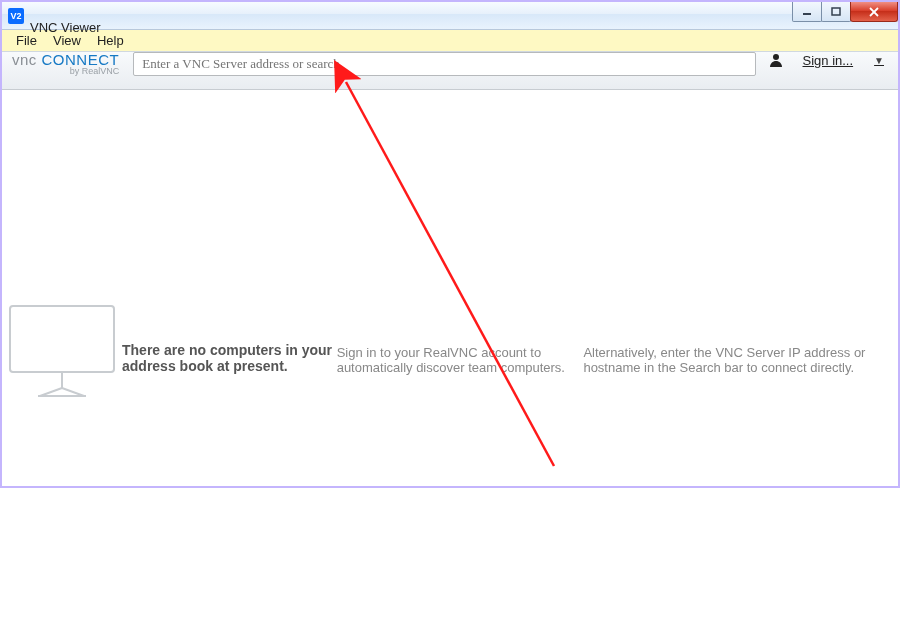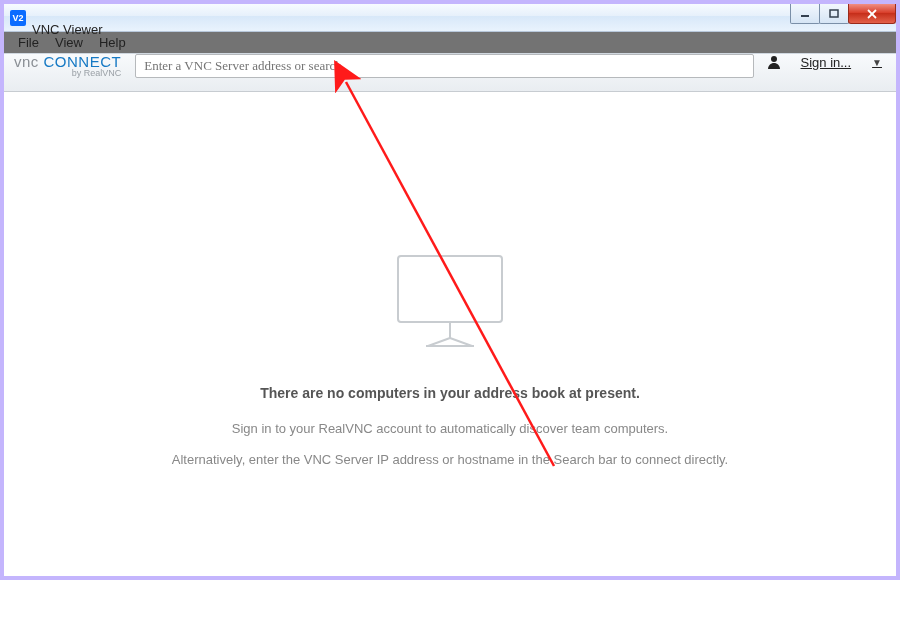--- a/index.html
+++ b/index.html
@@ -6,22 +6,22 @@
     body {
       font-family: "Segoe UI", Tahoma, sans-serif;
       font-size: 13px;
       background: #fff;
       width: 900px;
       height: 640px;
       overflow: hidden;
       position: relative;
     }
     .window {
-      border: 4px solid #c4b5fd;
-      height: 580px;
+      border: 2px solid #c4b5fd;
+      height: 488px;
       display: flex;
       flex-direction: column;
       background: #fff;
     }
     .titlebar {
       height: 28px;
       background: linear-gradient(to bottom, #f7fbff 0%, #e6f0fb 45%, #d8e8f9 46%, #e9f3fd 100%);
       border-bottom: 1px solid #b8c8db;
       display: flex;
       align-items: center;
@@ -66,21 +66,21 @@
       width: 48px;
       background: linear-gradient(to bottom, #f08f83 0%, #d9402c 45%, #c42b17 46%, #e3614a 100%);
       border-color: #992a1b;
       color: #fff;
       border-radius: 0 0 3px 3px;
       font-size: 13px;
     }
     .win-btn svg { display: block; }
     .menubar {
       height: 22px;
-      background: #737373;
+      background: #fef9c3;
       border-bottom: 1px solid #d0d8e0;
       display: flex;
       align-items: center;
       padding-left: 6px;
       font-size: 13px;
       color: #222;
     }
     .menu-item { padding: 2px 8px; cursor: default; }
     .toolbar {
       height: 38px;
@@ -119,21 +119,21 @@
       cursor: default;
     }
     .person-icon {
       width: 16px; height: 16px;
     }
     .chev { font-size: 10px; color: #444; margin-left: 2px; }
     .content {
       flex: 1;
       background: #fff;
       display: flex;
-      flex-direction: column;
+      flex-direction: row;
       align-items: center;
       padding-top: 160px;
     }
     .monitor-icon { margin-bottom: 30px; }
     .msg-head {
       font-size: 14px;
       font-weight: 600;
       color: #555;
       margin-bottom: 20px;
     }

